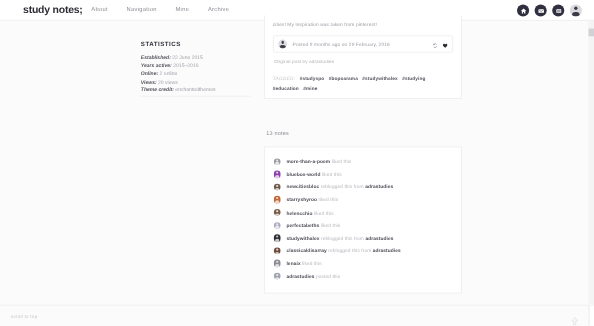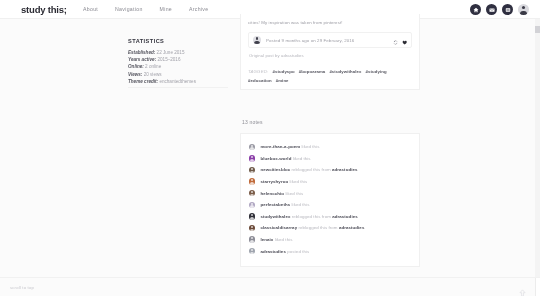--- a/index.html
+++ b/index.html
@@ -269,21 +269,21 @@
     background: #ffffff;
     border-left: 1px solid #ececec;
   }
 </style>
 </head>
 <body>
 
 <div id="page">
 
   <div id="header">
-    <div id="brand">study this;</div>
+    <div id="brand">study notes;</div>
 
     <div id="nav">
       <div class="nav-item">About</div>
       <div class="nav-item">Navigation</div>
       <div class="nav-item">Mine</div>
       <div class="nav-item">Archive</div>
     </div>
 
     <div id="header-icons">
       <div class="circ">

